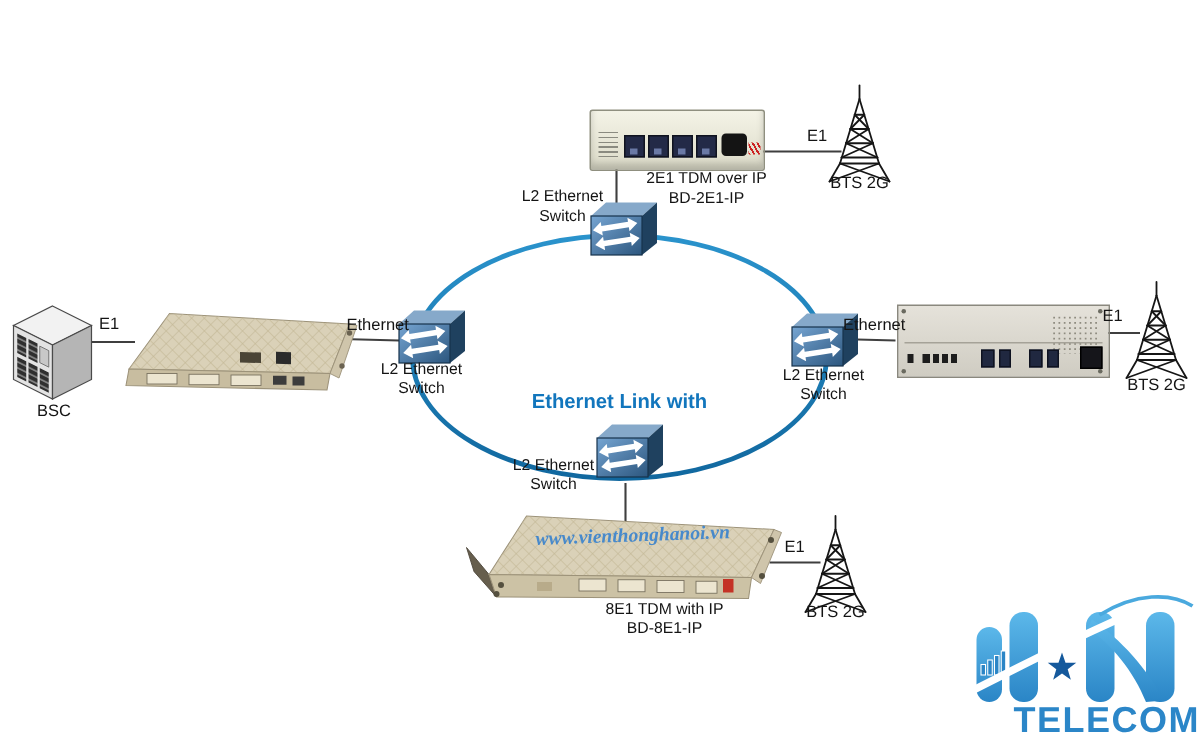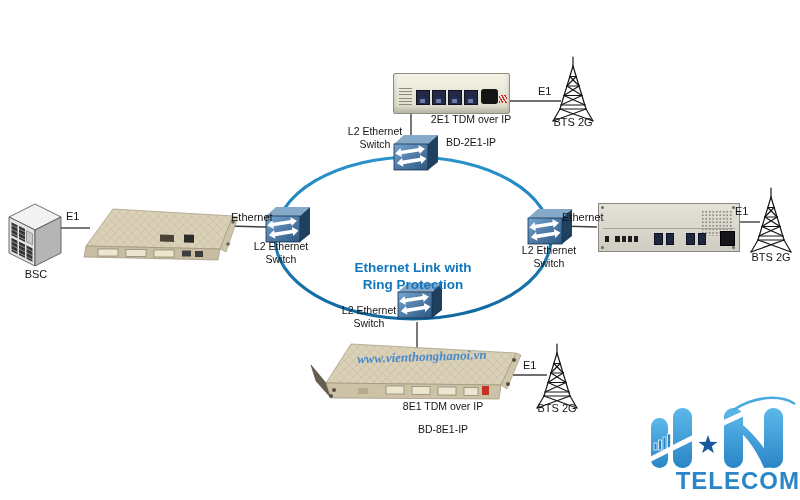--- a/index.html
+++ b/index.html
@@ -3,21 +3,21 @@
 <meta charset="utf-8">
 <style>
   html,body{margin:0;padding:0;background:#fff;}
   #canvas{position:relative;width:800px;height:500px;background:#ffffff;overflow:hidden;
           font-family:"Liberation Sans",sans-serif;}
   #diagram-svg{position:absolute;left:0;top:0;z-index:1;}
   .lbl{position:absolute;z-index:3;font-size:11px;color:#141414;line-height:1.25;}
   .c{text-align:center;}
   .sw-lbl{width:66px;font-size:10.5px;}
   .dev-lbl{width:112px;font-weight:normal;font-size:10.5px;}
-  .dev-lbl .model{margin-top:10px;}
+  .dev-lbl .model{margin-top:0;}
   .ring-lbl{left:347px;top:216px;width:132px;font-weight:bold;font-size:13.5px;color:#1276bd;margin-top:44px;}
   .bts-lbl{width:50px;}
   .watermark{left:357px;top:349px;font-family:"Liberation Serif",serif;font-style:italic;
              font-weight:bold;font-size:13px;color:#2f7ed0;opacity:.85;transform:rotate(-2deg);z-index:4;}
   .telecom{left:644px;top:466px;width:156px;text-align:right;font-weight:bold;font-size:24px;
            letter-spacing:1px;color:#2b86c8;z-index:3;}
   
   .dev2e1{position:absolute;left:393px;top:73px;width:115px;height:39px;z-index:2;
           background:linear-gradient(180deg,#f4f3e6,#dcdbc9);border:1px solid #8f8f7f;border-radius:2px;
           box-shadow:inset 0 -4px 5px rgba(0,0,0,.18);}
@@ -218,21 +218,20 @@
       <div class="rjp" style="margin-left:14px;"></div>
       <div class="rjp" style="margin-left:3px;"></div>
       <div class="rjp" style="margin-left:12px;"></div>
       <div class="rjp" style="margin-left:3px;"></div>
       <div class="pwrm"></div>
     </div>
   </div>
 
   <div class="lbl ring-lbl c">
     <div>Ethernet Link with</div>
-    <div>Ring Protection</div>
   </div>
 
   <div class="lbl sw-lbl c" style="left:342px;top:125px;">L2 Ethernet Switch</div>
   <div class="lbl sw-lbl c" style="left:248px;top:240px;">L2 Ethernet Switch</div>
   <div class="lbl sw-lbl c" style="left:516px;top:244px;">L2 Ethernet Switch</div>
   <div class="lbl sw-lbl c" style="left:336px;top:304px;">L2 Ethernet Switch</div>
 
   <div class="lbl" style="left:66px;top:210px;">E1</div>
   <div class="lbl" style="left:231px;top:211px;">Ethernet</div>
   <div class="lbl" style="left:562px;top:211px;">Ethernet</div>
@@ -240,21 +239,21 @@
   <div class="lbl" style="left:735px;top:205px;">E1</div>
   <div class="lbl" style="left:523px;top:359px;">E1</div>
 
   <div class="lbl c" style="left:20px;top:268px;width:32px;">BSC</div>
 
   <div class="lbl dev-lbl c" style="left:415px;top:113px;">
     <div class="name">2E1 TDM over IP</div>
     <div class="model">BD-2E1-IP</div>
   </div>
   <div class="lbl dev-lbl c" style="left:387px;top:400px;">
-    <div class="name">8E1 TDM over IP</div>
+    <div class="name">8E1 TDM with IP</div>
     <div class="model">BD-8E1-IP</div>
   </div>
 
   <div class="lbl bts-lbl c" style="left:548px;top:116px;">BTS 2G</div>
   <div class="lbl bts-lbl c" style="left:746px;top:251px;">BTS 2G</div>
   <div class="lbl bts-lbl c" style="left:532px;top:402px;">BTS 2G</div>
 
   <div class="lbl watermark">www.vienthonghanoi.vn</div>
   <div class="lbl telecom">TELECOM</div>
 

